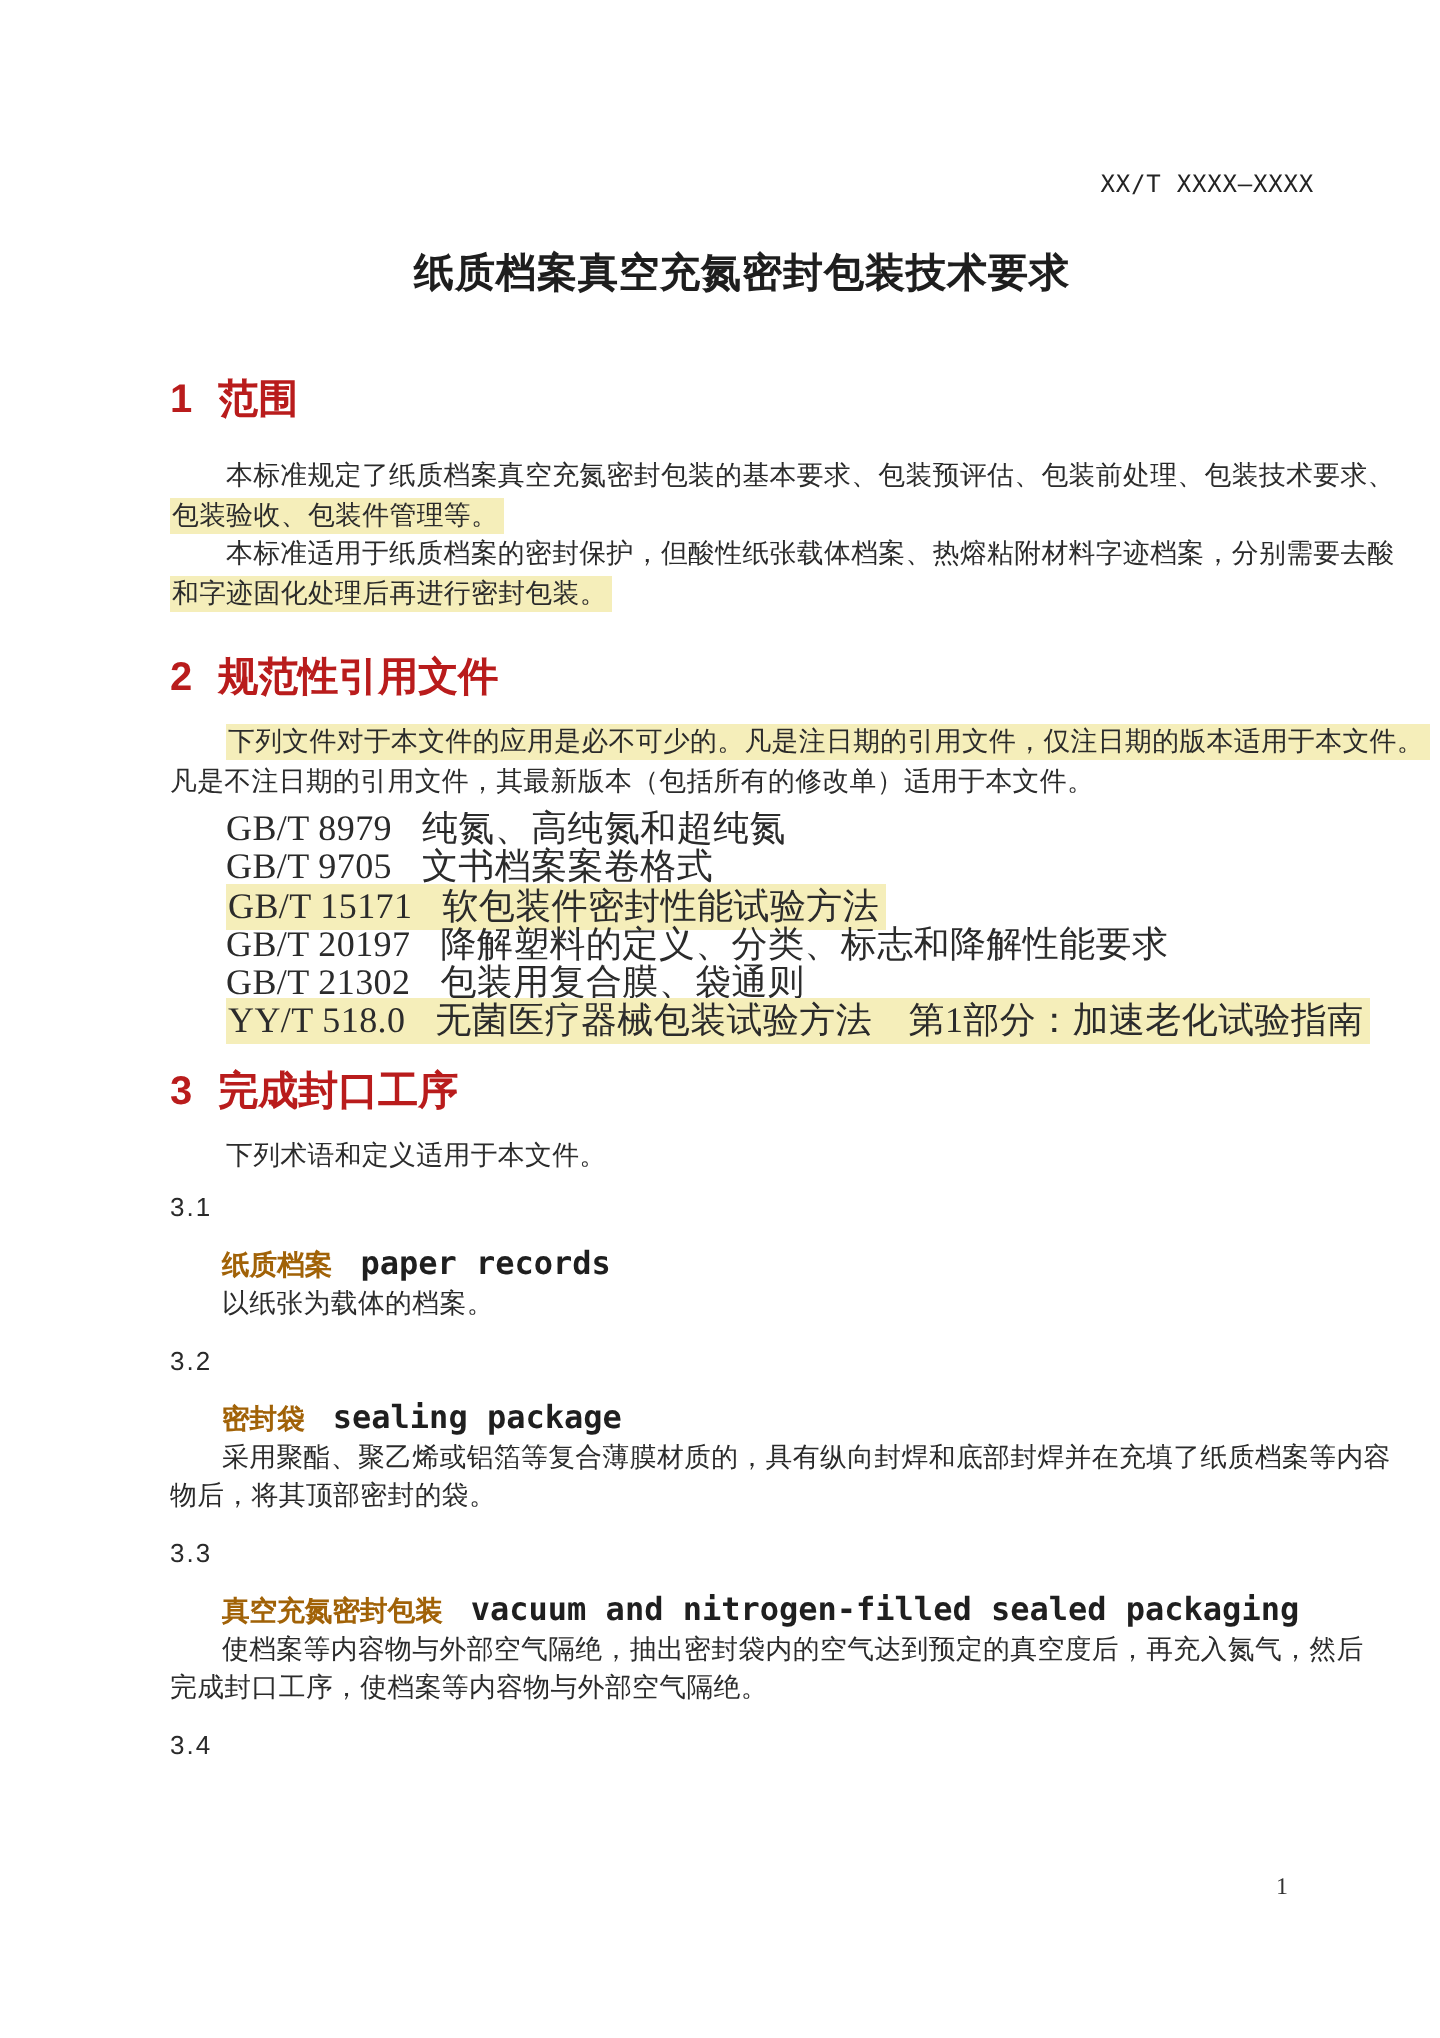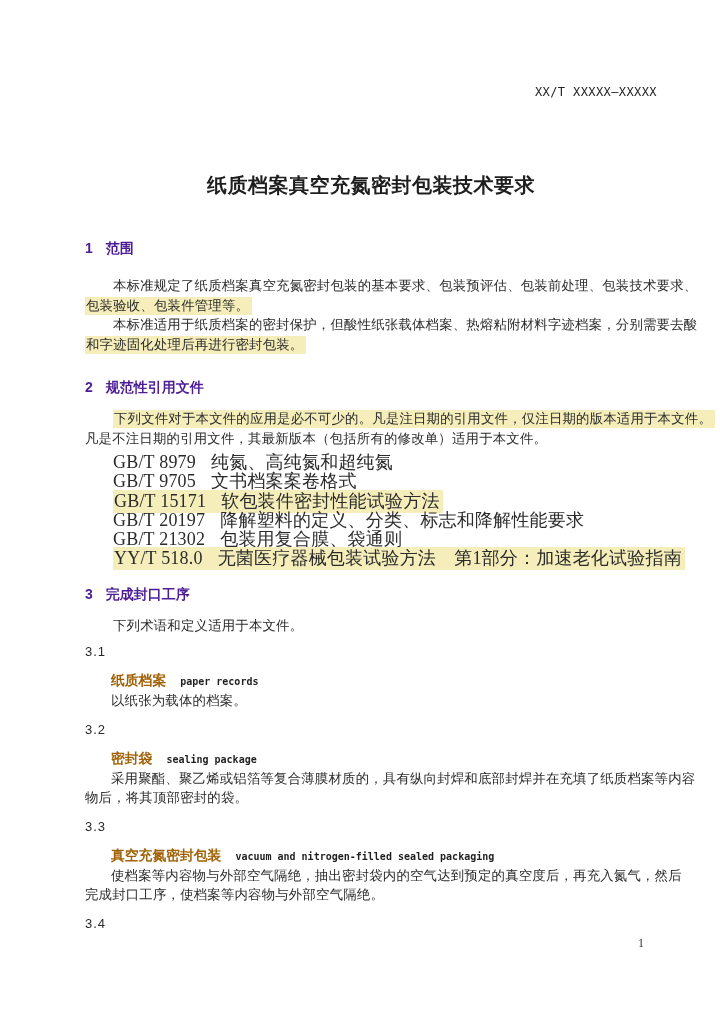--- a/index.html
+++ b/index.html
@@ -24,35 +24,35 @@
   .doc-code {
     text-align: right;
     font-family: "DejaVu Sans Mono", monospace;
     font-size: 12px;
     letter-spacing: 0.4px;
     color: #242424;
     line-height: 14px;
     height: 14px;
   }
   .title {
-    margin: 72px 0 0 0;
+    margin: 24px 0 0 0;
     text-align: center;
     font-family: "Liberation Sans", "DejaVu Sans", sans-serif;
     font-weight: 700;
     font-size: 20px;
     line-height: 28px;
     letter-spacing: 0.5px;
     color: #1e1e1e;
   }
   .sec-heading {
     font-family: "Liberation Sans", "DejaVu Sans", sans-serif;
     font-weight: 700;
-    font-size: 14px;
+    font-size: 20px;
     line-height: 18px;
-    color: #4c1d95;
+    color: #b91c1c;
   }
   .sec-heading .num { margin-right: 13px; }
   #sec1-heading { margin-top: 40px; }
   #sec2-heading { margin-top: 24px; }
   #sec3-heading { margin-top: 16px; }
   .para { margin-top: 19px; }
   .para.tight { margin-top: 13px; }
   .line {
     font-size: 13.4px;
     line-height: 19.5px;
@@ -90,39 +90,39 @@
   }
   .term-zh {
     font-family: "Liberation Sans", "DejaVu Sans", sans-serif;
     font-weight: 700;
     font-size: 13.8px;
     color: #a16207;
   }
   .term-en {
     font-family: "DejaVu Sans Mono", monospace;
     font-weight: 700;
-    font-size: 10px;
+    font-size: 16px;
     margin-left: 14px;
     color: #1f1f1f;
   }
   .term-def .line.first { padding-left: 26px; }
   .page-number {
     position: absolute;
     right: 76px;
     bottom: 68px;
     font-size: 12px;
     color: #333333;
   }
 </style>
 </head>
 <body>
 
 <div class="page">
 
-  <div class="doc-code">XX/T XXXXX—XXXXX</div>
+  <div class="doc-code">XX/T XXXX—XXXX</div>
 
   <h1 class="title">纸质档案真空充氮密封包装技术要求</h1>
 
   <div class="sec-heading" id="sec1-heading">
     <span class="num">1</span><span>范围</span>
   </div>
 
   <div class="para">
     <div class="line indent">本标准规定了纸质档案真空充氮密封包装的基本要求、包装预评估、包装前处理、包装技术要求、</div>
     <div class="line"><span class="hl">包装验收、包装件管理等。</span></div>

